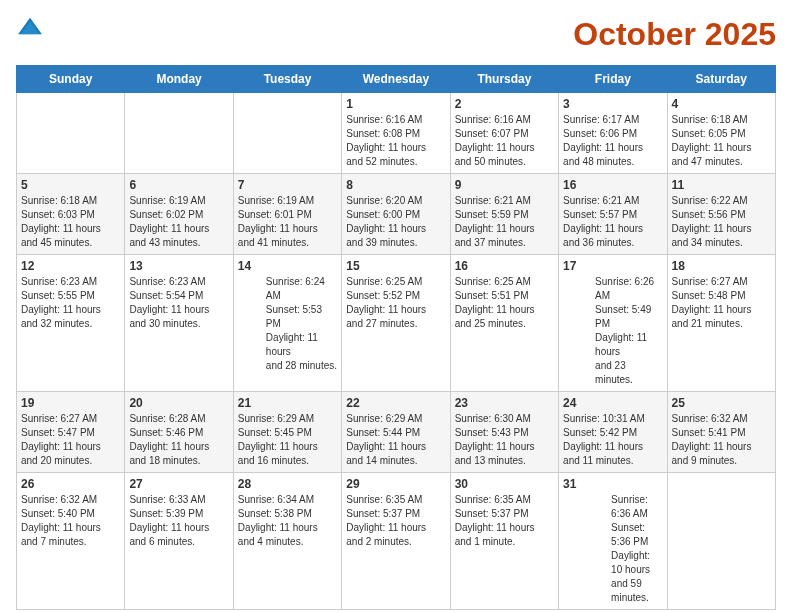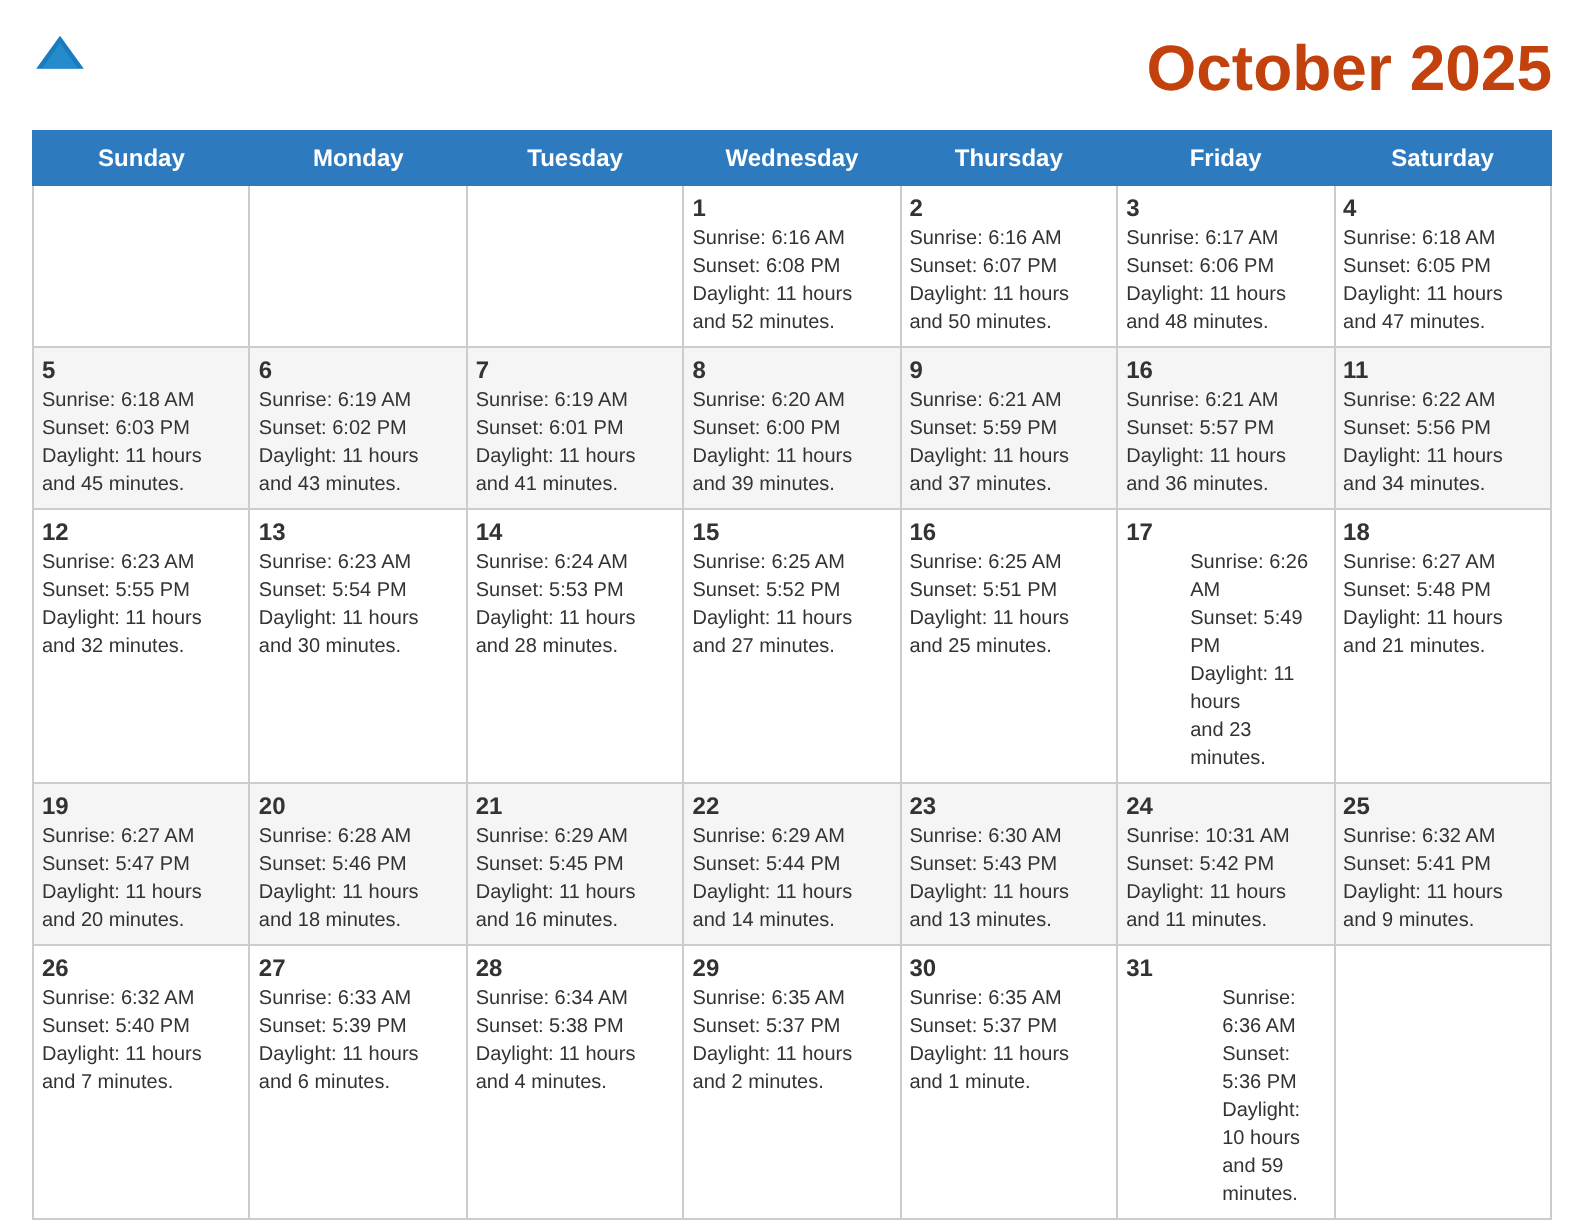--- a/index.html
+++ b/index.html
@@ -200,21 +200,21 @@
         </td>
         <td>
           <div class="day-number">13</div>
           <div class="day-info" style="white-space: pre-line;">Sunrise: 6:23 AM
 Sunset: 5:54 PM
 Daylight: 11 hours
 and 30 minutes.</div>
         </td>
         <td>
           <div class="day-number">14</div>
-          <div class="day-info" style="white-space: pre-line;">Sunrise: 6:24 AM
+          <div class="day-info" style="white-space: pre-line; margin-left: 28px;">Sunrise: 6:24 AM
 Sunset: 5:53 PM
 Daylight: 11 hours
 and 28 minutes.</div>
         </td>
         <td>
           <div class="day-number">15</div>
           <div class="day-info" style="white-space: pre-line;">Sunrise: 6:25 AM
 Sunset: 5:52 PM
 Daylight: 11 hours
 and 27 minutes.</div>

